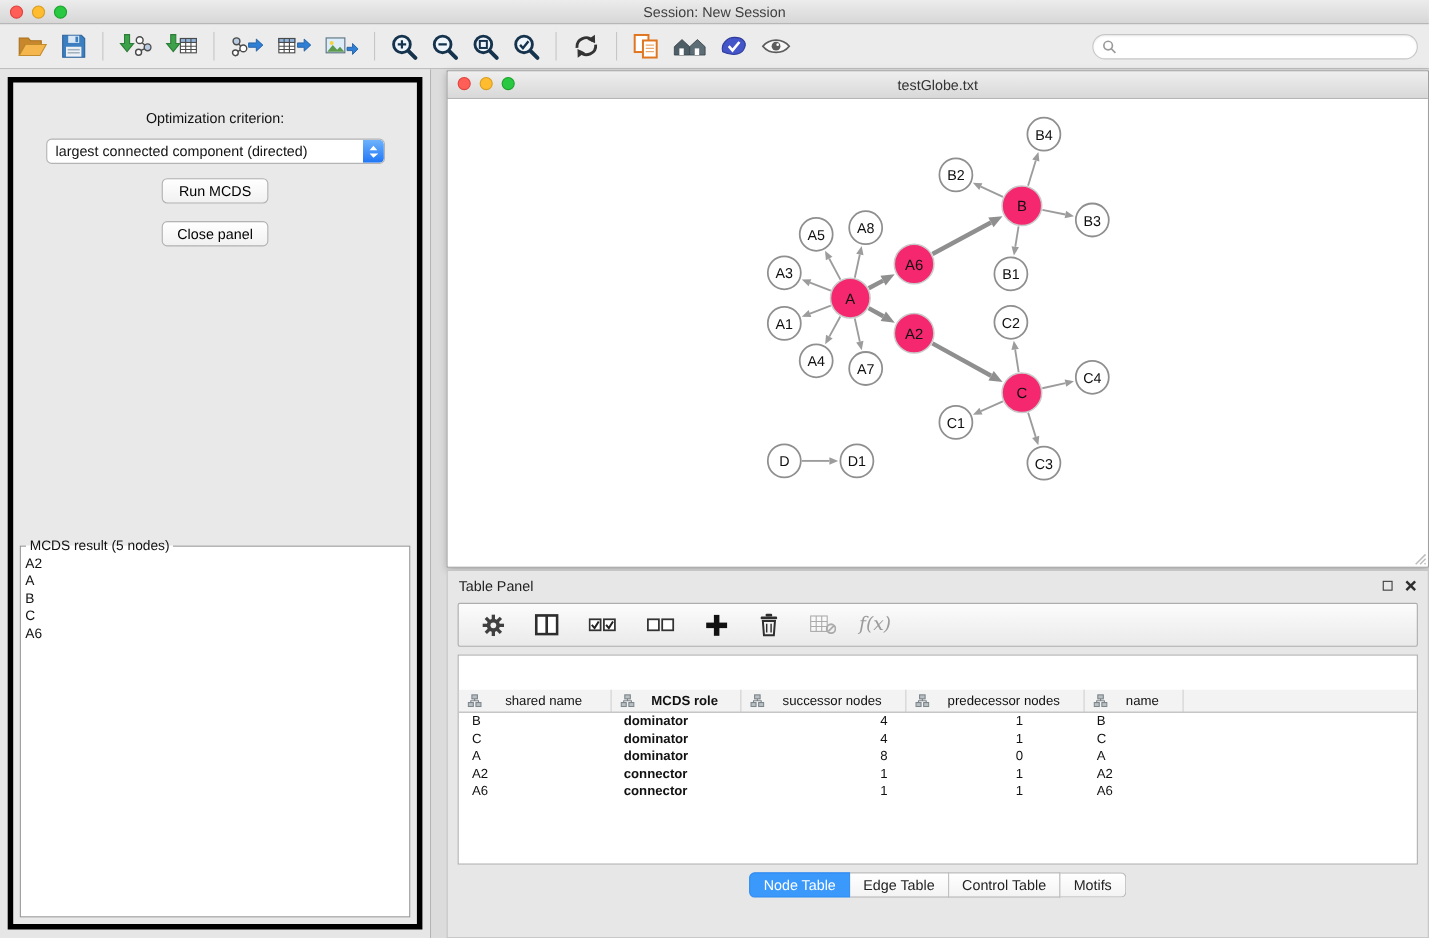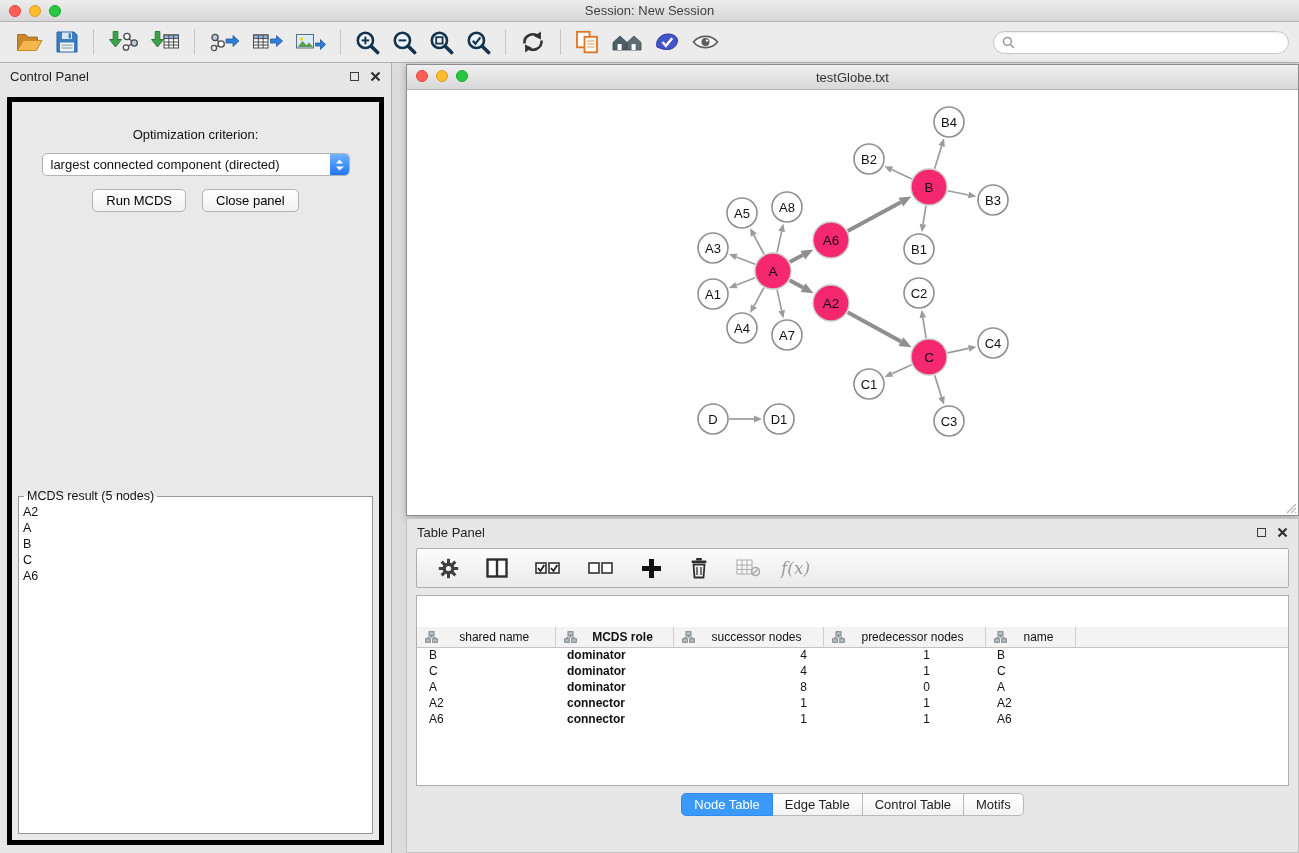--- a/index.html
+++ b/index.html
@@ -29,21 +29,21 @@
 .cp-tabs{display:flex;justify-content:center;margin-top:2px;flex:0 0 auto;}
 .seg-tab{font-size:13px;padding:3px 12px;background:linear-gradient(#fff,#f3f3f3);border:1px solid #b9b9b9;border-left:none;color:#222;white-space:nowrap;}
 .seg-tab:first-child{border-left:1px solid #b9b9b9;border-radius:5px 0 0 5px;}
 .seg-tab:last-child{border-radius:0 5px 5px 0;}
 .seg-tab.sel{background:#3b99fc;border-color:#2f8bf0;color:#fff;}
 .cp-body{flex:1;margin:7px 7px 8px;border:5px solid #000000;background:#e9e9e9;display:flex;flex-direction:column;align-items:center;min-height:0;}
 .opt-label{margin-top:25px;font-size:13px;}
 .combo{margin-top:11px;width:308px;height:23px;background:#fff;border:1px solid #b3b3b3;border-radius:5px;display:flex;align-items:center;overflow:hidden;}
 .combo-text{flex:1;font-size:13px;padding-left:8px;white-space:nowrap;}
 .combo-step{flex:0 0 19px;height:100%;background:linear-gradient(#6fb3fc,#2076f5);display:flex;align-items:center;justify-content:center;border-radius:0 4px 4px 0;}
-.btn-row{margin-top:13px;display:flex;gap:16px;}
+.btn-row{margin-top:13px;display:flex;gap:16px;flex-direction:column;}
 .btn{font-size:13px;padding:3px 13px;background:linear-gradient(#ffffff,#f1f1f1);border:1px solid #b3b3b3;border-radius:5px;}
 .cp-spacer{flex:1;}
 .result-fieldset{width:calc(100% - 12px);height:345px;margin:0 6px 6px;border:1px solid #979797;background:#fff;padding:1px 4px;overflow:hidden;}
 .result-fieldset legend{font-size:12.5px;padding:0 3px;margin-left:1px;}
 .result-item{font-size:12.5px;line-height:16px;}
 
 .right{flex:1;display:flex;flex-direction:column;padding-left:14px;min-width:0;background:#dcdcdc;}
 .network-window{flex:0 0 452px;margin-top:1px;border:1px solid #8d8d8d;background:#fff;display:flex;flex-direction:column;box-shadow:0 2px 7px rgba(0,0,0,.25);min-width:0;}
 .nw-titlebar{flex:0 0 25px;background:linear-gradient(#efefef,#d8d8d8);border-bottom:1px solid #b4b4b4;position:relative;display:flex;align-items:center;justify-content:center;font-size:13px;color:#333;}
 .nw-canvas{flex:1;position:relative;background:#fff;min-height:0;}
@@ -241,32 +241,20 @@
           <circle cx="5.4" cy="5.4" r="3.9" fill="none" stroke="#9a9a9a" stroke-width="1.5"></circle>
           <line x1="8.3" y1="8.3" x2="12" y2="12" stroke="#9a9a9a" stroke-width="1.5"></line>
         </svg>
       <input type="text" value="" style="">
     </div>
   </div>
 
   <div class="main">
 
     <div class="control-panel">
-      <div class="panel-header">
-        <span>Control Panel</span>
-        <span class="win-icons">
-          <span class="float-box"></span>
-          <svg width="11" height="11" viewBox="0 0 11 11">
-              <g stroke="#2e2e2e" stroke-width="2.2">
-                <line x1="1.5" y1="1.5" x2="9.5" y2="9.5"></line>
-                <line x1="9.5" y1="1.5" x2="1.5" y2="9.5"></line>
-              </g>
-            </svg>
-        </span>
-      </div>
       <div class="cp-body">
         <div class="opt-label">Optimization criterion:</div>
         <div class="combo">
           <span class="combo-text">largest connected component (directed)</span>
           <span class="combo-step">
               <svg width="9" height="12" viewBox="0 0 9 12">
                 <path d="M4.5 0.5L8 4.5H1z" fill="#fff"></path>
                 <path d="M4.5 11.5L1 7.5h8z" fill="#fff"></path>
               </svg>
             </span>

